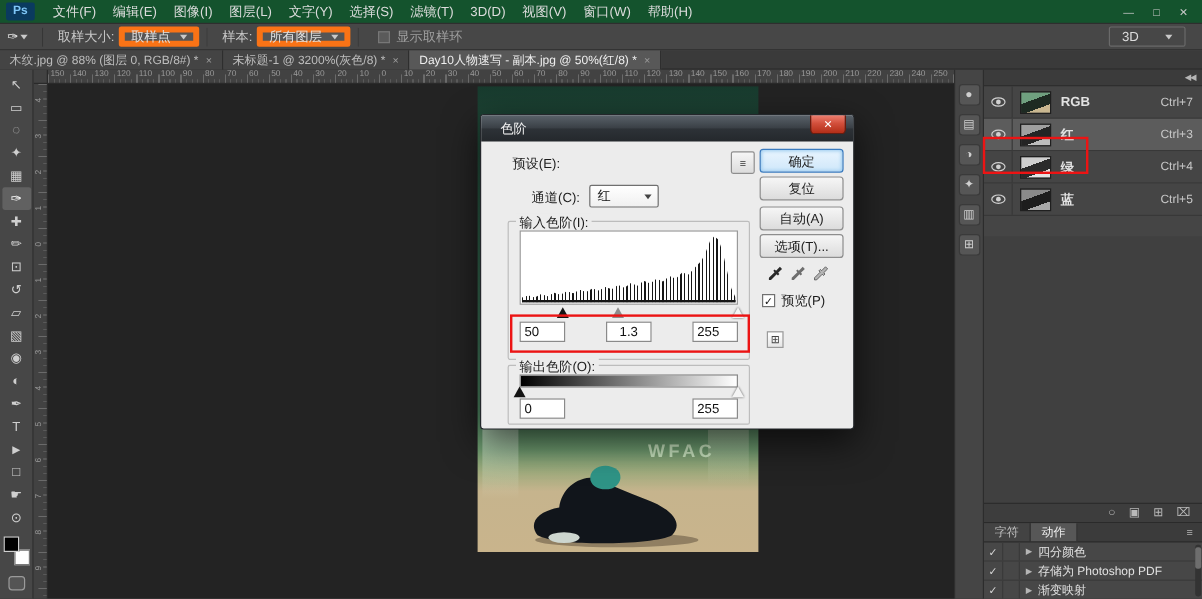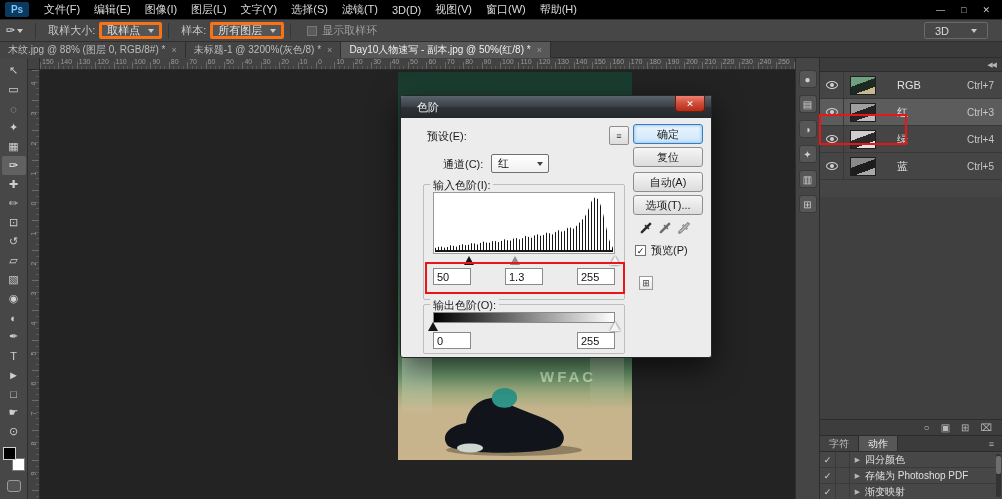--- a/index.html
+++ b/index.html
@@ -1,30 +1,30 @@
 <!DOCTYPE html>
 <html><head>
 <meta charset="utf-8">
 <style>
   * { box-sizing: border-box; margin: 0; padding: 0; }
   body { margin:0; background:#222; font-family:"Liberation Sans", sans-serif; }
   #app { position:relative; width:1002px; height:499px; background:#535353; overflow:hidden; color:#ddd; user-select:none; }
 
   
-  .menubar { position:absolute; left:0; top:0; right:0; height:20px; background:#000000; border-bottom:1px solid #2e2e2e; display:flex; align-items:center; font-size:11px; color:#dcdcdc; z-index:5; }
+  .menubar { position:absolute; left:0; top:0; right:0; height:20px; background:#14532d; border-bottom:1px solid #2e2e2e; display:flex; align-items:center; font-size:11px; color:#dcdcdc; z-index:5; }
   .ps-logo { width:24px; height:15px; margin:0 8px 0 5px; background:#0a3a5f; color:#7ec6f7; font-weight:bold; font-size:10px; display:flex; align-items:center; justify-content:center; border-radius:2px; }
   .mitem { padding:0 7px; cursor:default; white-space:nowrap; }
   .wincontrols { margin-left:auto; display:flex; gap:16px; padding-right:12px; color:#c9c9c9; font-size:9px; }
 
   
   .optionsbar { position:absolute; left:0; top:20px; right:0; height:22px; background:#474747; border-bottom:1px solid #2e2e2e; display:flex; align-items:center; font-size:11px; color:#c7c7c7; z-index:5; }
   .ob-tool { display:flex; align-items:center; gap:2px; padding:0 6px; color:#e8e8e8; }
   .ob-sep { width:1px; height:16px; background:#5e5e5e; border-right:1px solid #363636; margin:0 6px; }
   .olabel { margin:0 4px 0 6px; white-space:nowrap; }
-  .combo { height:17px; background:#555; border:3px solid #f97316; border-radius:2px; display:flex; align-items:center; padding:0 5px; gap:8px; color:#e0e0e0; white-space:nowrap; }
+  .combo { height:17px; background:#555; border:5px solid #f97316; border-radius:2px; display:flex; align-items:center; padding:0 5px; gap:8px; color:#e0e0e0; white-space:nowrap; }
   .caret { width:0; height:0; border-left:3px solid transparent; border-right:3px solid transparent; border-top:4px solid #c9c9c9; }
   .ocheck { display:flex; align-items:center; gap:5px; margin-left:10px; color:#9f9f9f; white-space:nowrap; }
   .cb { width:10px; height:10px; background:#5a5a5a; border:1px solid #777; display:inline-block; }
   .threeD { margin-left:auto; margin-right:14px; height:17px; border:1px solid #6a6a6a; border-radius:2px; padding:0 10px; display:flex; align-items:center; gap:22px; color:#dcdcdc; }
 
   
   .tabbar { position:absolute; left:0; top:42px; right:0; height:16px; background:#3a3a3a; display:flex; border-bottom:1px solid #2b2b2b; z-index:5; }
   .doctab { height:16px; display:flex; align-items:center; gap:6px; padding:0 8px; font-size:10px; background:#444; color:#bdbdbd; border-right:1px solid #2e2e2e; white-space:nowrap; }
   .doctab.active { background:#585858; color:#efefef; }
   .tabx { color:#999; font-size:9px; }
@@ -71,21 +71,21 @@
   .chrow { height:27px; display:flex; align-items:center; border-bottom:1px solid #383838; background:#454545; font-size:11px; }
   .chrow.selected { background:#5c5c5c; }
   .eyecell { width:24px; height:100%; display:flex; align-items:center; justify-content:center; border-right:1px solid #383838; }
   .eye { width:12px; height:8px; border:1px solid #d0d0d0; border-radius:50%; position:relative; display:inline-block; }
   .eye::after { content:''; position:absolute; left:3px; top:1px; width:4px; height:4px; border-radius:50%; background:#d0d0d0; }
   .thumb { width:26px; height:19px; margin-left:6px; border:1px solid #1f1f1f; }
   .t-rgb { background:linear-gradient(160deg,#6fa07f 0 38%,#1d2a22 38% 72%,#c9b790 72%); }
   .t-gray1 { background:linear-gradient(160deg,#cfcfcf 0 38%,#2a2a2a 38% 72%,#e2e2e2 72%); }
   .t-gray2 { background:linear-gradient(160deg,#9f9f9f 0 38%,#242424 38% 72%,#bdbdbd 72%); }
   .t-gray3 { background:linear-gradient(160deg,#8a8a8a 0 38%,#1d1d1d 38% 72%,#a8a8a8 72%); }
-  .chname { margin-left:21px; color:#e2e2e2; }
+  .chname { margin-left:8px; color:#e2e2e2;font-weight:bold; }
   .chkey { margin-left:auto; margin-right:8px; color:#c8c8c8; font-size:10px; }
   .ch-filler { position:absolute; left:0; right:0; top:139px; height:222px; background:#404040; }
   .chops { position:absolute; left:0; right:0; top:361px; height:16px; background:#3d3d3d; border-top:1px solid #2c2c2c; display:flex; justify-content:flex-end; align-items:center; gap:11px; padding-right:10px; }
   .opicon { color:#b9b9b9; font-size:10px; line-height:10px; }
 
   
   .actions { position:absolute; left:0; right:0; top:377px; bottom:0; background:#474747; border-top:1px solid #2a2a2a; }
   .act-tabs { height:16px; background:#3b3b3b; display:flex; align-items:stretch; font-size:10px; border-bottom:1px solid #2c2c2c; }
   .act-tab { padding:0 9px; display:flex; align-items:center; color:#c0c0c0; background:#434343; border-right:1px solid #2c2c2c; }
   .act-tab.active { background:#575757; color:#f0f0f0; }
@@ -415,21 +415,21 @@
       <span class="grp-label">输入色阶(I):</span>
     </div>
     <div class="hist">
       <div class="hist-bars"></div>
       <div class="hist-base"></div>
     </div>
     <i class="tri" style="left:63px;"></i>
     <i class="tri" style="left:109px;border-bottom-color:#8d8d8d;"></i>
     <i class="tri tri-w" style="left:209px;"></i>
     <input class="fld" style="left: 32px; top: 172px;" value="50">
-    <input class="fld" style="left: 104px; top: 172px;" value="1.3">
+    <input class="fld" style="left: 104px; top: 172px; text-align: center;" value="1.3">
     <input class="fld" style="left: 176px; top: 172px;" value="255">
 
     <div class="grp" style="left:22px;top:208px;width:202px;height:50px;">
       <span class="grp-label">输出色阶(O):</span>
     </div>
     <div class="outbar"></div>
     <i class="tri" style="left:27px;top:226px;"></i>
     <i class="tri tri-w" style="left:209px;top:226px;"></i>
     <input class="fld" style="left: 32px; top: 236px;" value="0">
     <input class="fld" style="left: 176px; top: 236px;" value="255">

